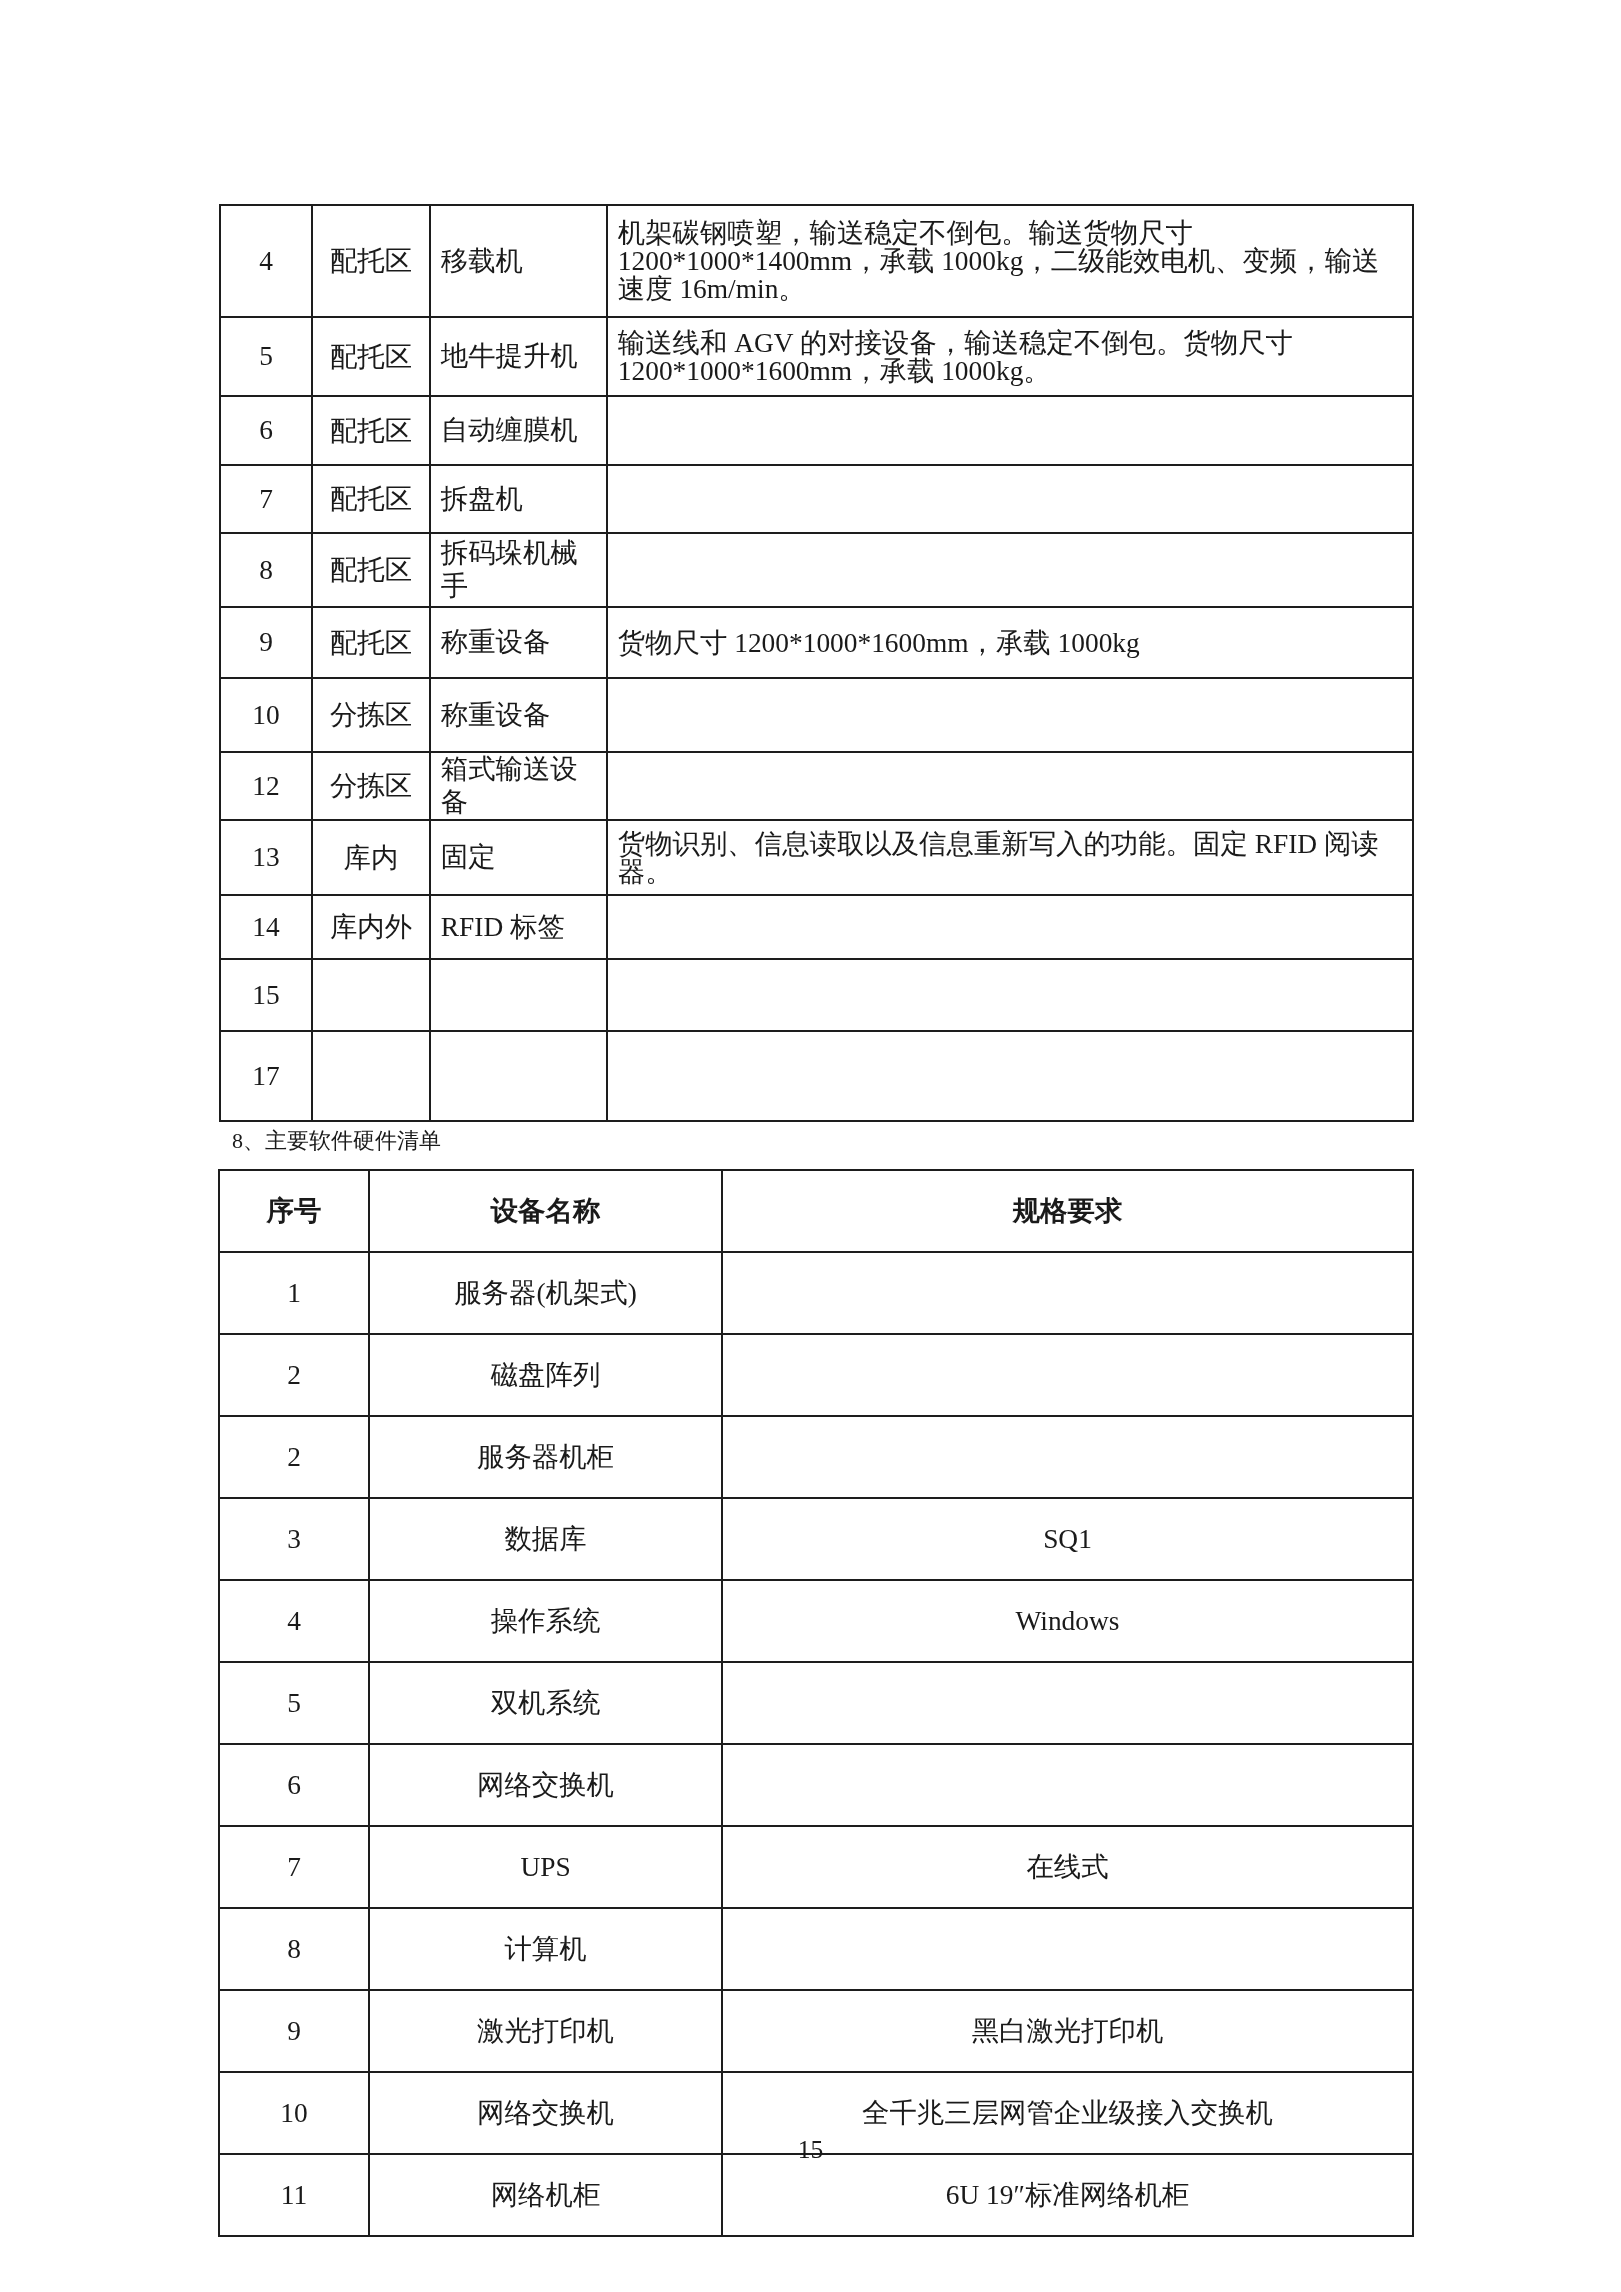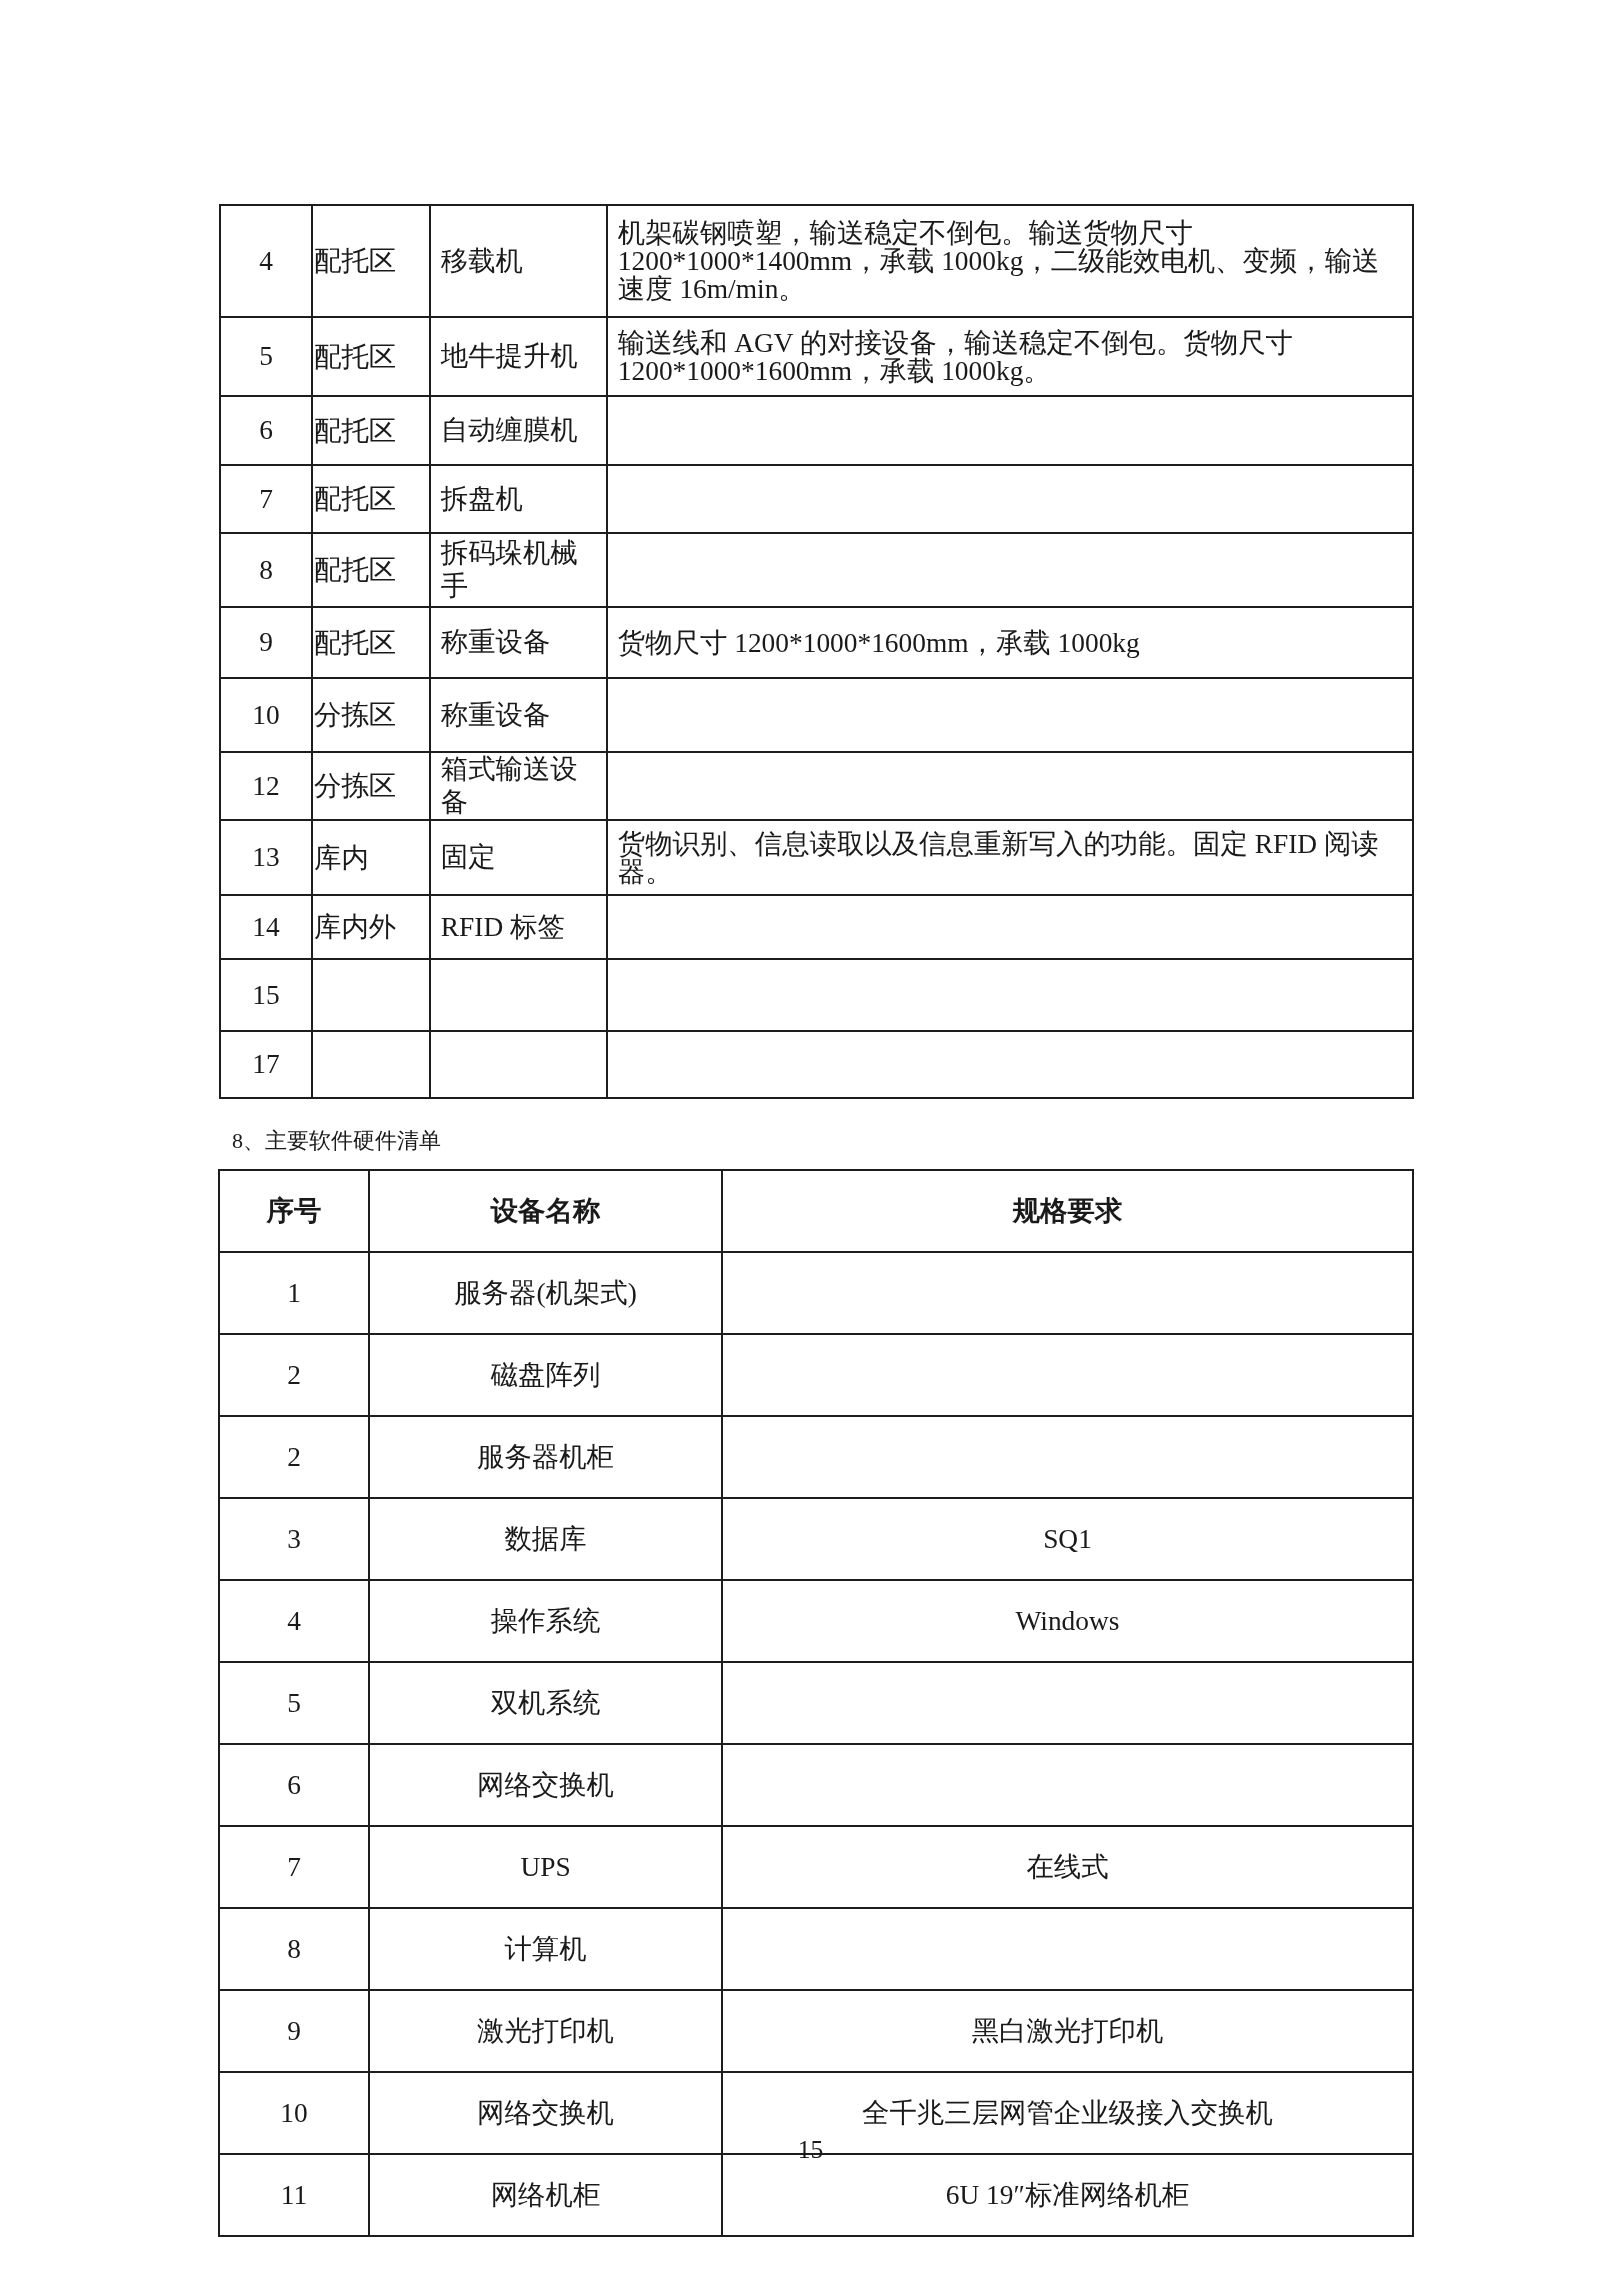--- a/index.html
+++ b/index.html
@@ -18,35 +18,35 @@
     border-top:2.9px solid #1d1d1d;
     border-bottom:2.9px solid #1d1d1d;
     font-size:27.4px;
     vertical-align:middle;
     overflow:hidden;
     word-break:break-word;
   }
   
   #table1{position:absolute;left:219px;top:204px;width:1193px;}
   #table1 .c-seq{text-align:center;}
-  #table1 .c-area{}
+  #table1 .c-area{text-align:center;}
   #table1 .c-name{text-align:left;line-height:33px;padding:0 9.8px;}
   #table1 .c-spec{text-align:left;padding:2px 9.8px;line-height:28px;}
   #table1 tr:nth-child(1){height:112px;}
   #table1 tr:nth-child(2){height:79px;}
   #table1 tr:nth-child(3){height:69px;}
   #table1 tr:nth-child(4){height:68px;}
   #table1 tr:nth-child(5){height:74px;}
   #table1 tr:nth-child(6){height:71px;}
   #table1 tr:nth-child(7){height:74px;}
   #table1 tr:nth-child(8){height:64px;}
   #table1 tr:nth-child(9){height:75px;}
   #table1 tr:nth-child(10){height:64px;}
   #table1 tr:nth-child(11){height:72px;}
-  #table1 tr:nth-child(12){height:67px;}
+  #table1 tr:nth-child(12){height:90px;}
   
   .section-title{
     position:absolute;left:232px;top:1119px;
     font-size:22px;line-height:43px;
   }
   
   #table2{position:absolute;left:218px;top:1169px;width:1194px;}
   #table2 th{font-weight:bold;text-align:center;height:65px;}
   #table2 tr{height:82px;}
   #table2 td{text-align:center;line-height:33px;padding:0 9.8px;}

